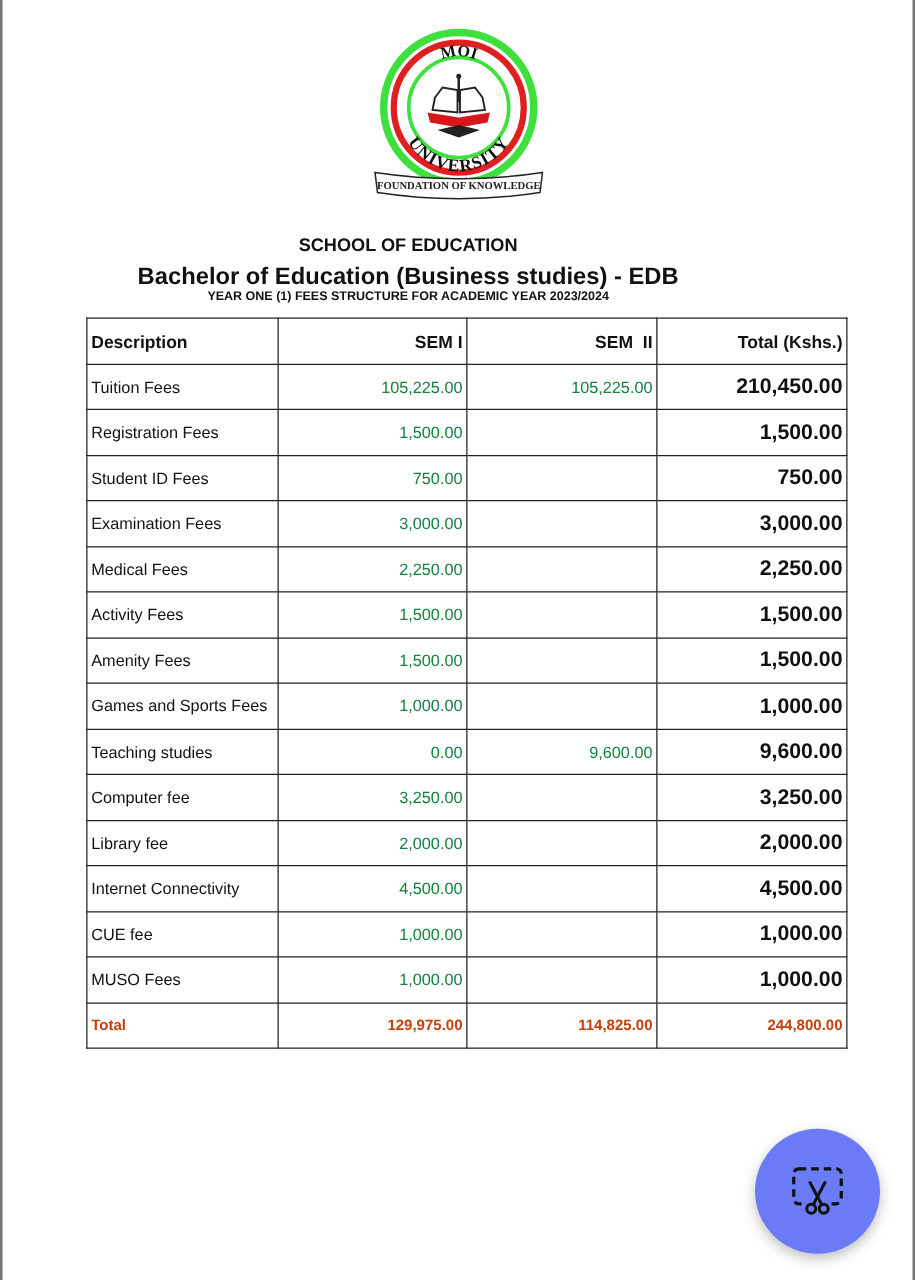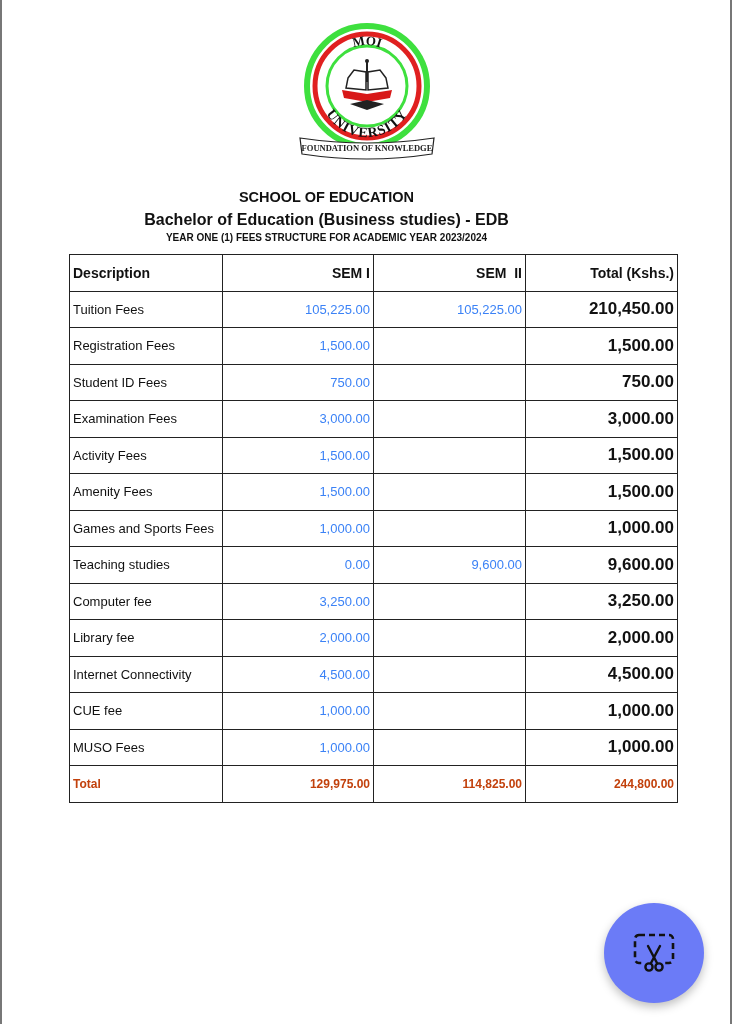--- a/index.html
+++ b/index.html
@@ -9,37 +9,37 @@
       font-family: "Liberation Sans", sans-serif;
       color: #111;
     }
     .edge-left { position: absolute; left: 0; top: 0; width: 2px; height: 1024px; background: #777; }
     .edge-right { position: absolute; right: 1px; top: 0; width: 2px; height: 1024px; background: #777; }
 
     .logo { position: absolute; left: 292px; top: 20px; width: 150px; height: 145px; }
 
     .titles { position: absolute; left: 0; width: 653px; text-align: center; font-weight: bold; color: #111; }
     .t1 { top: 189px; font-size: 14.5px; }
-    .t2 { top: 211px; font-size: 16px; }
+    .t2 { top: 211px; font-size: 19px; }
     .t3 { top: 232px; font-size: 10px; }
 
     table.fees {
       position: absolute; left: 69px; top: 254px;
       width: 608px; border-collapse: collapse;
       table-layout: fixed;
     }
     table.fees td, table.fees th {
       border: 1.5px solid #222;
       height: 35.5px; padding: 0 3px;
       font-size: 13px; white-space: nowrap; overflow: hidden;
     }
     table.fees th { font-weight: bold; font-size: 14px; }
     .c-desc { width: 146px; text-align: left; }
     .c-num { text-align: right; }
-    td.c-num.sem { color: #3b82f6; }
+    td.c-num.sem { color: #15803d; }
     td.c-num.tot { font-weight: bold; font-size: 17px; color: #111; }
     tr.total-row td { font-weight: bold; font-size: 12px; color: #c2410c; }
 
     .fab {
       position: absolute; left: 604px; top: 903px; width: 100px; height: 100px;
       border-radius: 50%; background: #6B7BF7;
       box-shadow: 0 4px 10px rgba(0,0,0,0.25);
       display: flex; align-items: center; justify-content: center;
       cursor: pointer;
     }
@@ -116,20 +116,26 @@
         <td class="c-num sem"></td>
         <td class="c-num tot">750.00</td>
       </tr>
       <tr>
         <td class="c-desc">Examination Fees</td>
         <td class="c-num sem">3,000.00</td>
         <td class="c-num sem"></td>
         <td class="c-num tot">3,000.00</td>
       </tr>
       <tr>
+        <td class="c-desc">Medical Fees</td>
+        <td class="c-num sem">2,250.00</td>
+        <td class="c-num sem"></td>
+        <td class="c-num tot">2,250.00</td>
+      </tr>
+      <tr>
         <td class="c-desc">Activity Fees</td>
         <td class="c-num sem">1,500.00</td>
         <td class="c-num sem"></td>
         <td class="c-num tot">1,500.00</td>
       </tr>
       <tr>
         <td class="c-desc">Amenity Fees</td>
         <td class="c-num sem">1,500.00</td>
         <td class="c-num sem"></td>
         <td class="c-num tot">1,500.00</td>

